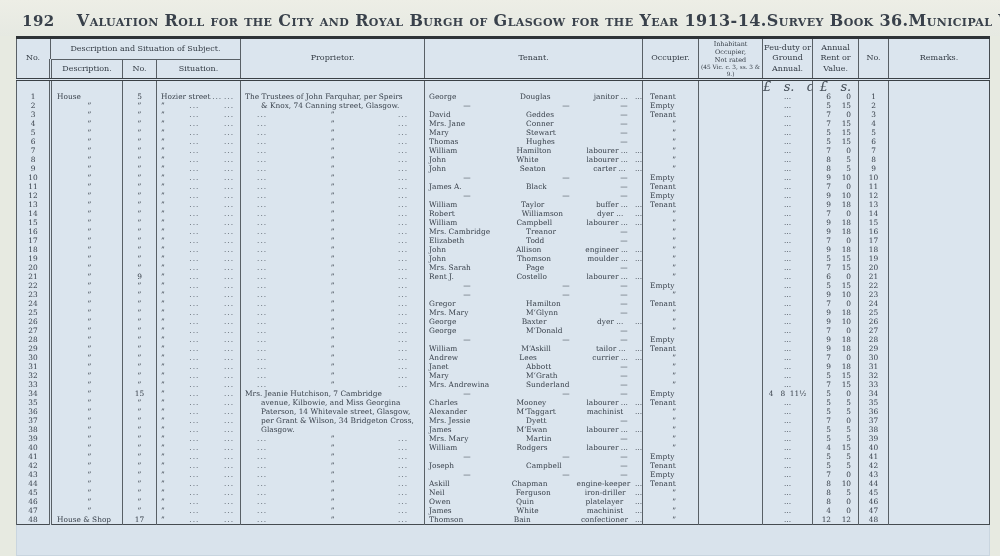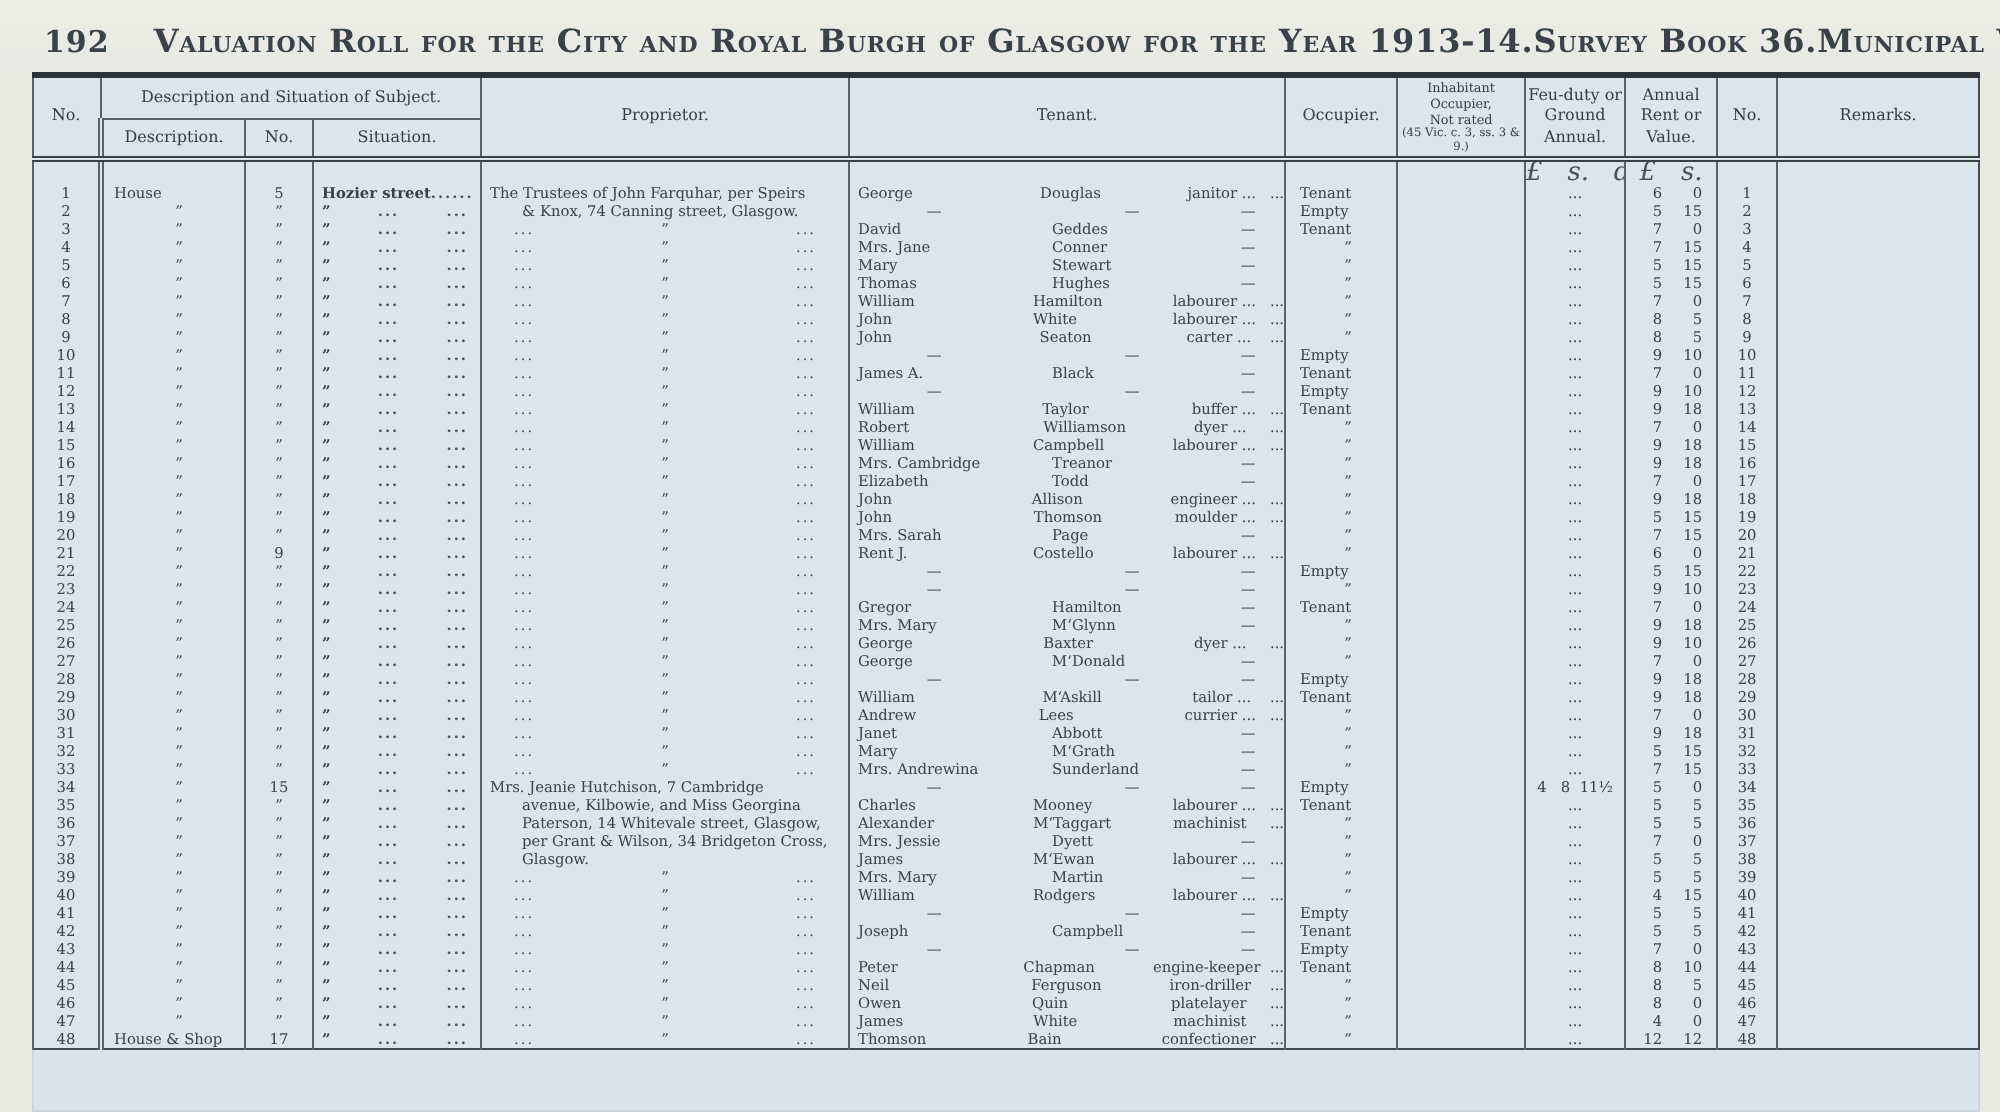--- a/index.html
+++ b/index.html
@@ -58,21 +58,21 @@
   tr.money td{height:11px;line-height:11px;font-size:13px;font-style:italic;color:#49525b;}
   .c-no,.c-hno,.c-no2{text-align:center;}
   .c-desc{padding-left:5px;}
   .c-occ{padding-left:7px;}
   .c-feu{text-align:center;white-space:pre;}
   .c-rent{text-align:left;padding-left:2px;}
   .rl,.rs{display:inline-block;width:16px;text-align:right;}
   .rs{margin-left:4px;}
   .flexline{display:flex;justify-content:space-between;align-items:baseline;}
   
-  .c-sit .flexline{padding:0 6px 0 4px;font-weight:bold;}
+  .c-sit .flexline{padding:0 6px 0 4px;}
   .sname{flex:0 1 auto;}
   .dots{color:#49525b;letter-spacing:1px;}
   
   .c-prop{padding:0 4px;}
   .prop-text{white-space:nowrap;}
   .pind{padding-left:16px;}
   .prop-ditto{padding:0 12px;}
   .pditto{text-align:center;}
   
   .c-ten .flexline{padding-left:4px;}
@@ -1640,21 +1640,21 @@
     <td class="c-prop">
 
       <div class="prop-ditto flexline">
         <span class="dots">...</span>
         <span class="pditto">”</span>
         <span class="dots">...</span>
       </div>
     </td>
     <td class="c-ten">
       <div class="flexline">
-        <span class="t1">Peter</span>
+        <span class="t1">Askill</span>
         <span class="t2">Chapman</span>
         <span class="t3">engine-keeper  ...</span>
       </div>
     </td>
     <td class="c-occ">Tenant</td>
     <td class="c-inh"></td>
     <td class="c-feu">...</td>
     <td class="c-rent">
       <span class="rl">8</span><span class="rs">10</span>
     </td>

